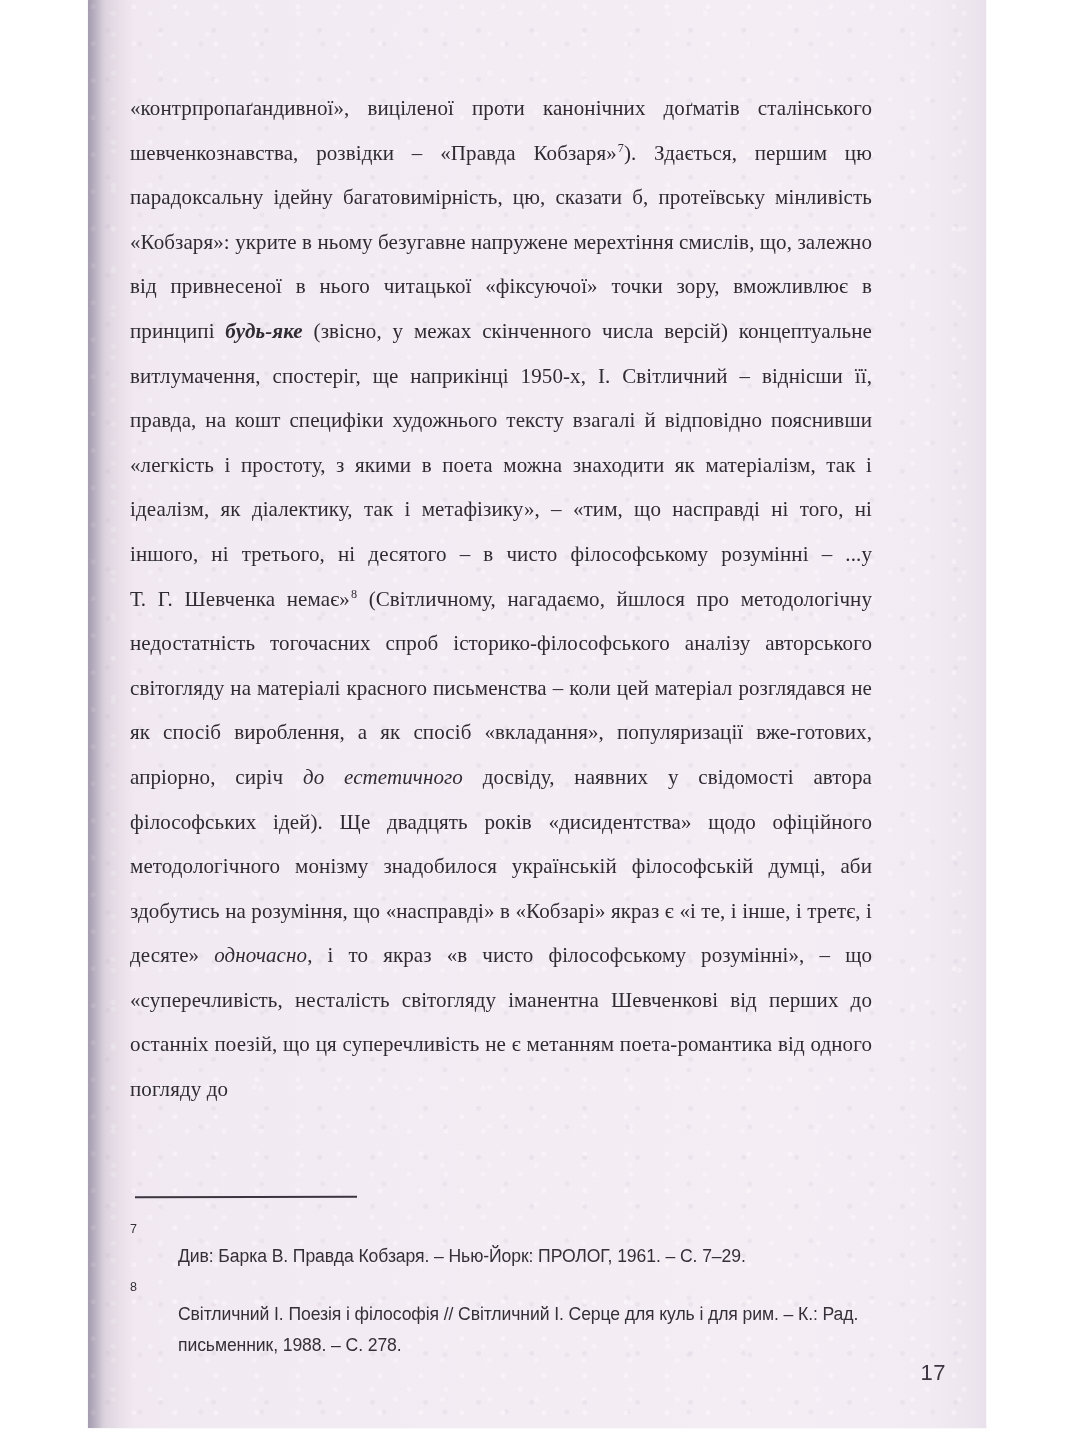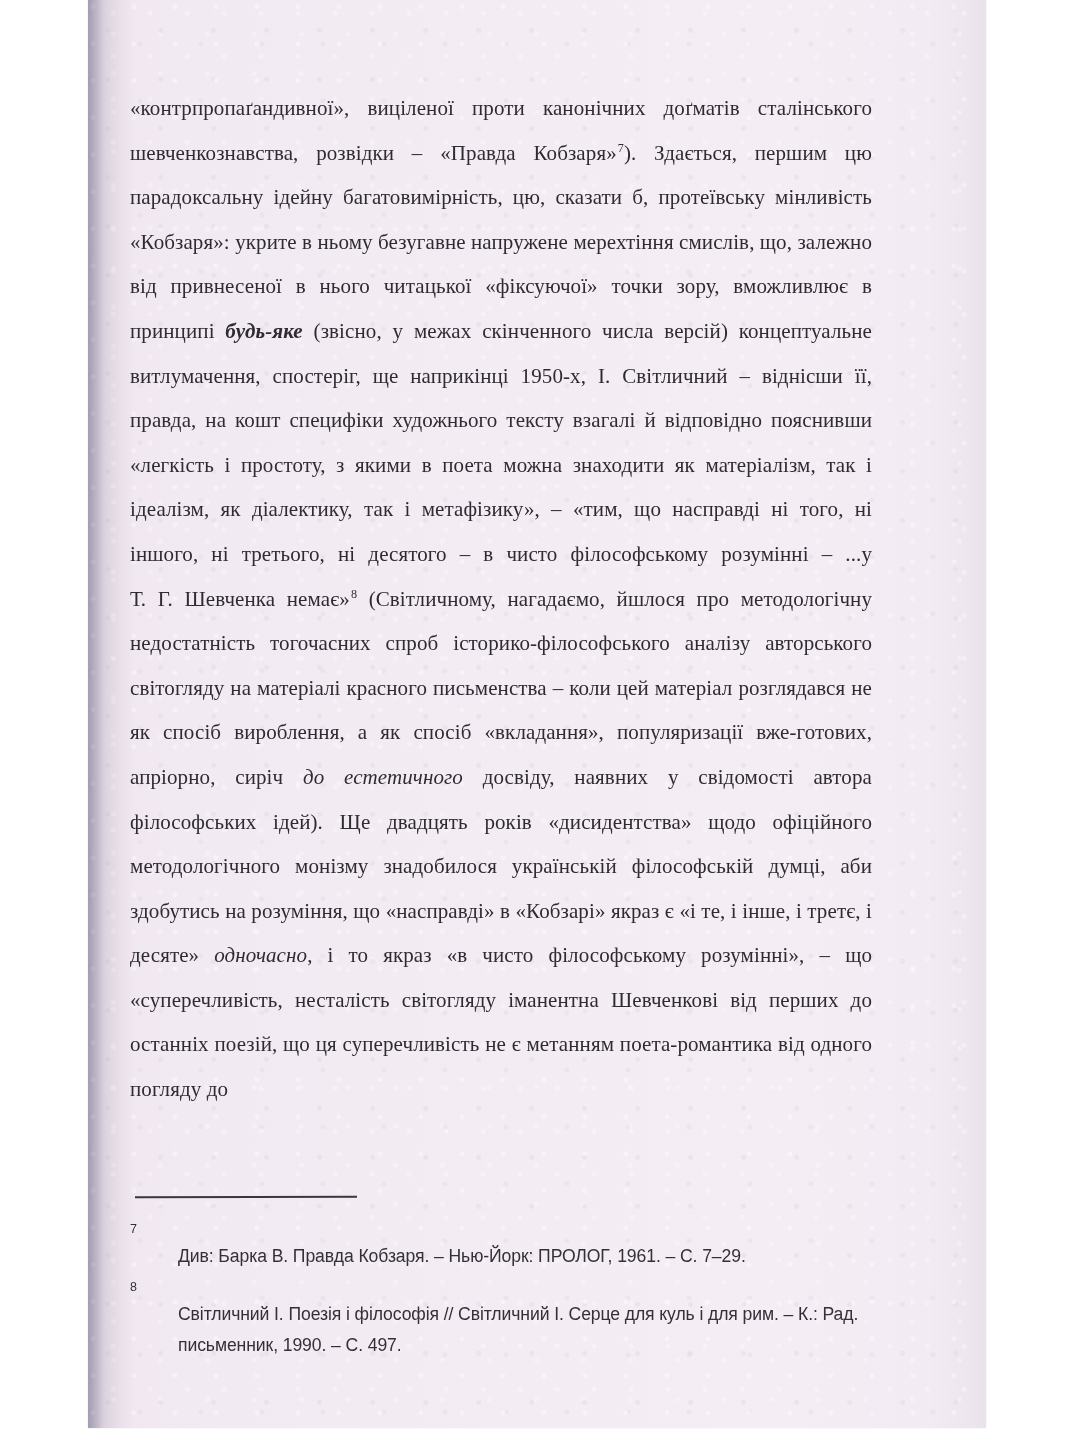--- a/index.html
+++ b/index.html
@@ -165,18 +165,19 @@
   <div id="footnote-block">
     <div id="footnote-rule"></div>
 
     <div class="footnote-item">
       <span class="footnote-marker">7</span>
       <span class="footnote-text">Див: Барка В. Правда Кобзаря. – Нью-Йорк: ПРОЛОГ, 1961. – С. 7–29.</span>
     </div>
 
     <div class="footnote-item">
       <span class="footnote-marker">8</span>
-      <span class="footnote-text">Світличний І. Поезія і філософія // Світличний І. Серце для куль і для рим. – К.: Рад. письменник, 1990. – С. 497.</span>
+      <span class="footnote-text">Світличний І. Поезія і філософія // Світличний І. Серце для куль і для рим. – К.: Рад. письменник, 1988. – С. 278.</span>
     </div>
   </div>
 
+  <div id="page-number">17</div>
 
 </div>
 
 </body></html>

